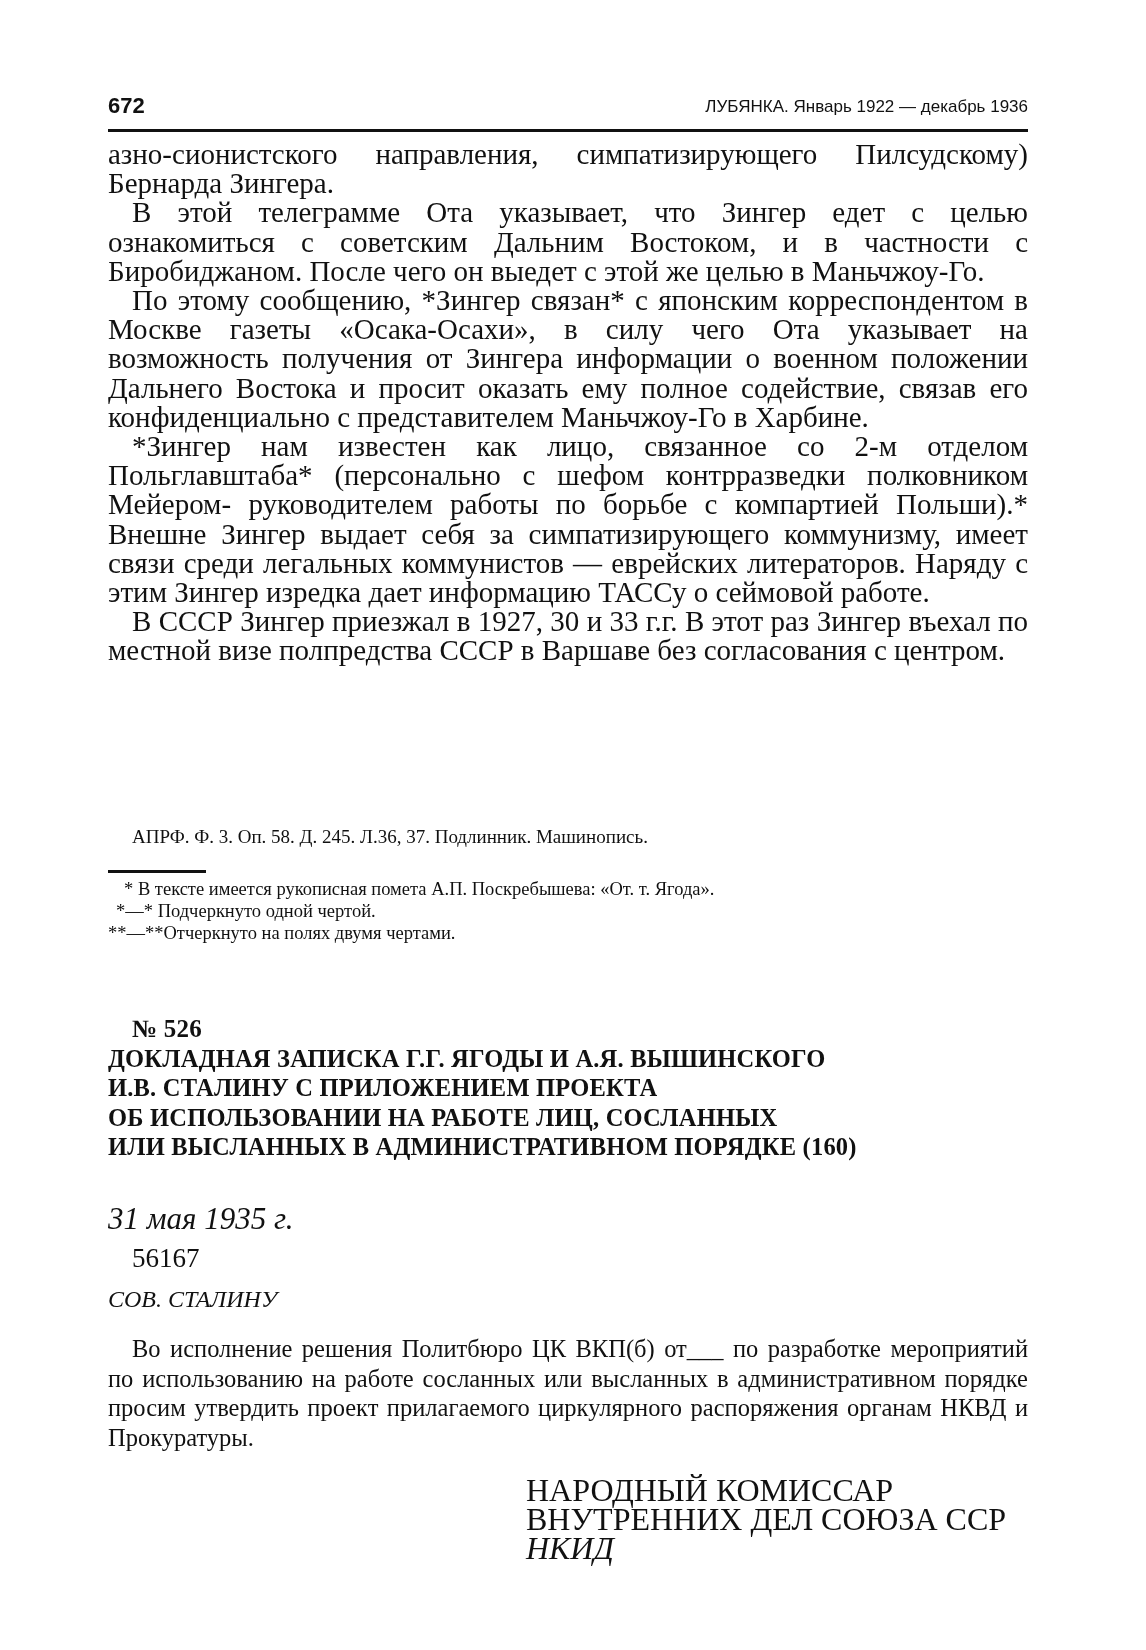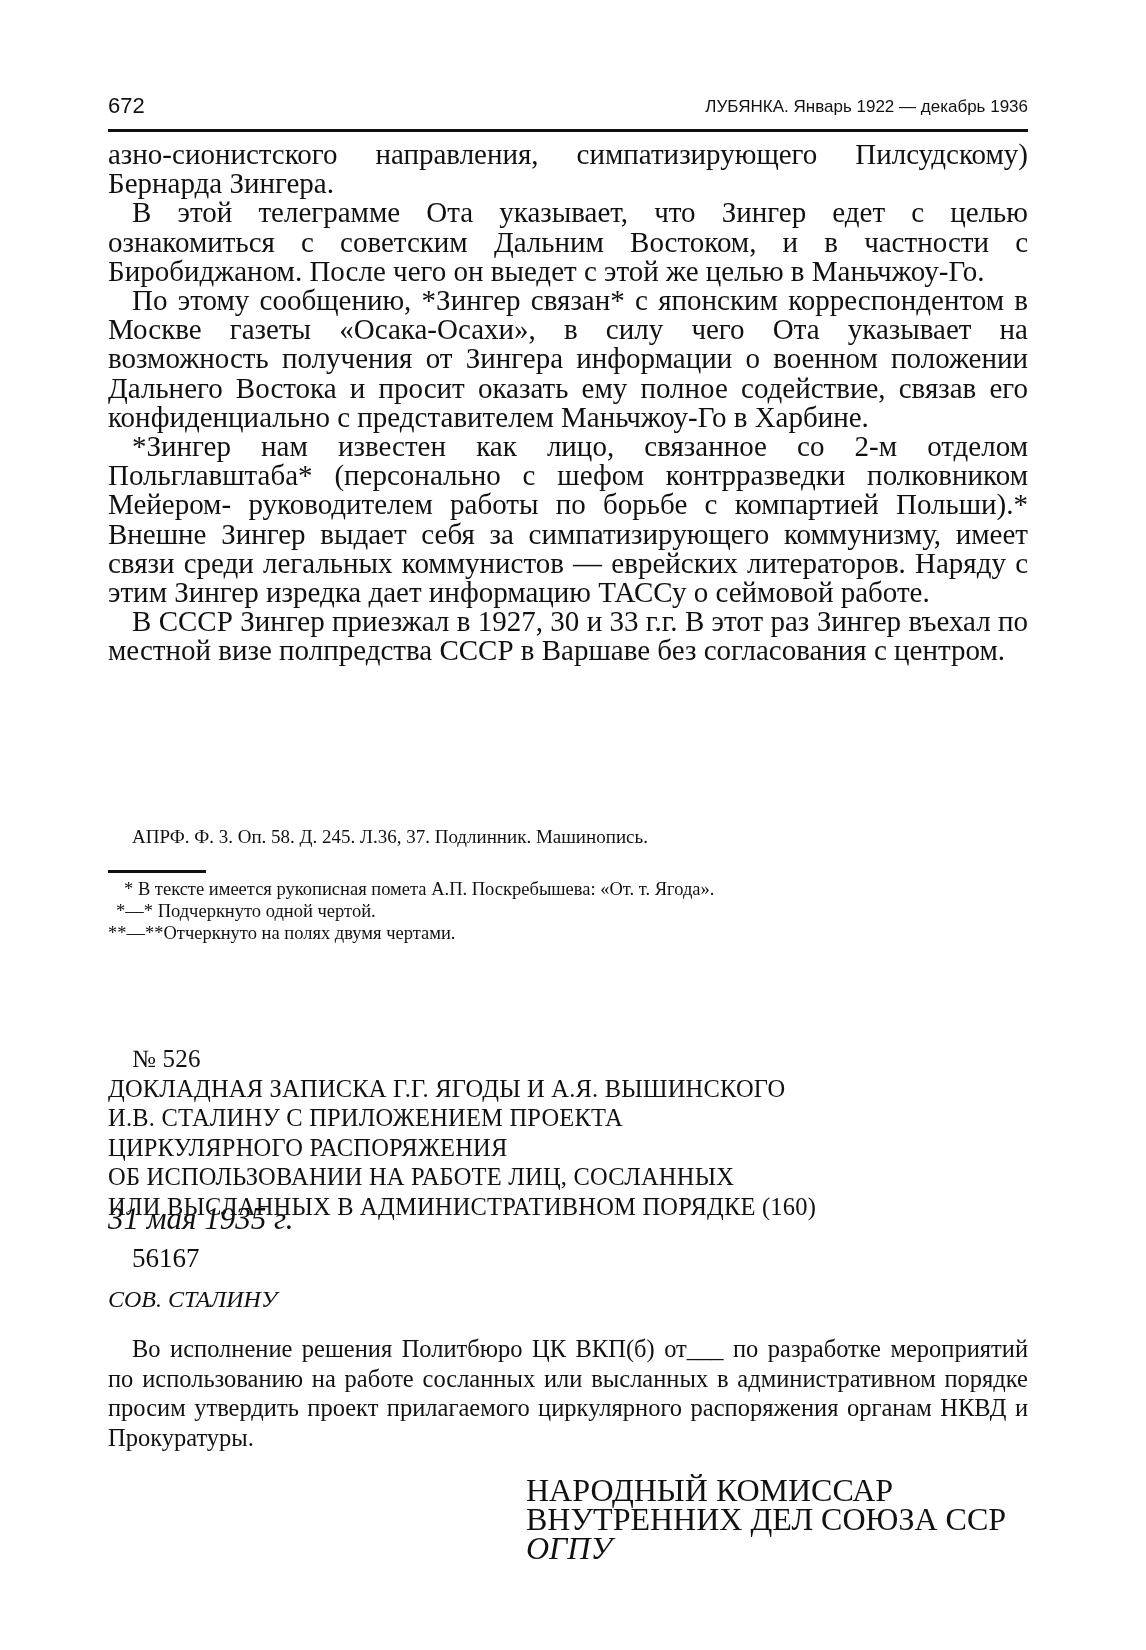--- a/index.html
+++ b/index.html
@@ -1,29 +1,29 @@
 <!DOCTYPE html>
 <html><head>
 <meta charset="utf-8">
 <style>
   html, body { margin: 0; padding: 0; background: #ffffff; }
   body { width: 1146px; height: 1650px; position: relative; overflow: hidden; color: #111; }
   .page { position: absolute; left: 108px; top: 0; width: 920px; font-family: "Liberation Serif", "DejaVu Serif", serif; }
   .running-head { position: absolute; top: 93px; left: 0; width: 920px; height: 34px; }
-  .page-num { position: absolute; left: 0; top: 0; font-family: "Liberation Sans", "DejaVu Sans", sans-serif; font-size: 22px; }
+  .page-num { position: absolute; left: 0; top: 0; font-family: "Liberation Sans", "DejaVu Sans", sans-serif; font-size: 22px; font-weight: bold; }
   .head-title { position: absolute; right: 0; top: 4px; font-family: "Liberation Sans", "DejaVu Sans", sans-serif; font-size: 17px; }
   .head-rule { position: absolute; left: 0; top: 129px; width: 920px; height: 3px; background: #111; }
   .body-text { position: absolute; left: 0; top: 140px; width: 920px; font-size: 29px; line-height: 29.2px; text-align: justify; }
   .body-text p { margin: 0; }
   .indent { text-indent: 24px; }
   .source { position: absolute; left: 24px; top: 826px; font-size: 19px; }
   .fn-rule { position: absolute; left: 0; top: 870px; width: 98px; height: 3px; background: #111; }
   .footnotes { position: absolute; left: 0; top: 878px; font-size: 18.5px; line-height: 22px; }
   .footnotes div { white-space: nowrap; }
-  .doc-title { position: absolute; left: 0; top: 1014px; font-weight: normal; font-size: 24.5px; line-height: 29.5px; letter-spacing: 0.2px; margin-top: 30px; }
+  .doc-title { position: absolute; left: 0; top: 1014px; font-weight: bold; font-size: 24.5px; line-height: 29.5px; letter-spacing: 0.2px; }
   .doc-num { padding-left: 24px; font-size: 25px; }
   .doc-date { position: absolute; left: 0; top: 1201px; font-style: italic; font-size: 31px; }
   .doc-ref { position: absolute; left: 24px; top: 1243px; font-size: 27px; }
   .secret { position: absolute; left: 0; top: 1286px; font-style: italic; font-size: 24px; }
   .letter-body { position: absolute; left: 0; top: 1334px; width: 920px; font-size: 24.5px; line-height: 29.5px; text-align: justify; text-indent: 24px; }
   .signature { position: absolute; left: 418px; top: 1476px; font-size: 32px; line-height: 29px; }
   .signature .sig-name { font-style: italic; }
 </style>
 </head>
 <body>
@@ -50,34 +50,33 @@
   <div class="footnotes">
     <div style="padding-left:16px">* В тексте имеется рукописная помета А.П. Поскребышева: «От. т. Ягода».</div>
     <div style="padding-left:8px">*—* Подчеркнуто одной чертой.</div>
     <div style="padding-left:0px">**—**Отчеркнуто на полях двумя чертами.</div>
   </div>
 
   <div class="doc-title">
     <div class="doc-num">№ 526</div>
     <div>ДОКЛАДНАЯ ЗАПИСКА Г.Г. ЯГОДЫ И А.Я. ВЫШИНСКОГО</div>
     <div>И.В. СТАЛИНУ С ПРИЛОЖЕНИЕМ ПРОЕКТА</div>
-    <div>ЦИРКУЛЯРНОГО РАСПОРЯЖЕНИЯ</div>
     <div>ОБ ИСПОЛЬЗОВАНИИ НА РАБОТЕ ЛИЦ, СОСЛАННЫХ</div>
     <div>ИЛИ ВЫСЛАННЫХ В АДМИНИСТРАТИВНОМ ПОРЯДКЕ (160)</div>
   </div>
 
   <div class="doc-date">31 мая 1935 г.</div>
   <div class="doc-ref">56167</div>
   <div class="secret">СОВ. СТАЛИНУ</div>
 
   <div class="letter-body">Во исполнение решения Политбюро ЦК ВКП(б) от___ по разработке мероприятий по использованию на работе сосланных или высланных в административном порядке просим утвердить проект прилагаемого циркулярного распоряжения органам НКВД и Прокуратуры.</div>
 
   <div class="signature">
     <div>
       <span>НАРОДНЫЙ КОМИССАР</span>
     </div>
     <div>
       <span>ВНУТРЕННИХ ДЕЛ СОЮЗА ССР</span>
-      <span class="sig-name">ОГПУ</span>
+      <span class="sig-name">НКИД</span>
     </div>
   </div>
 
 </div>
 
 </body></html>

